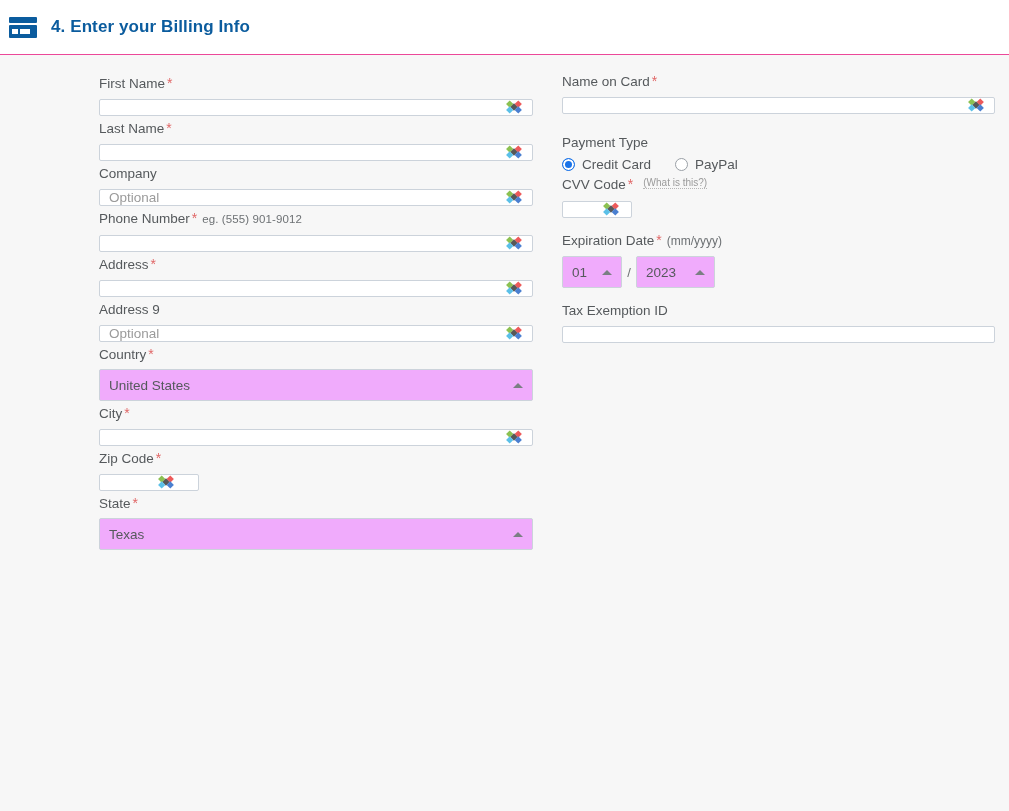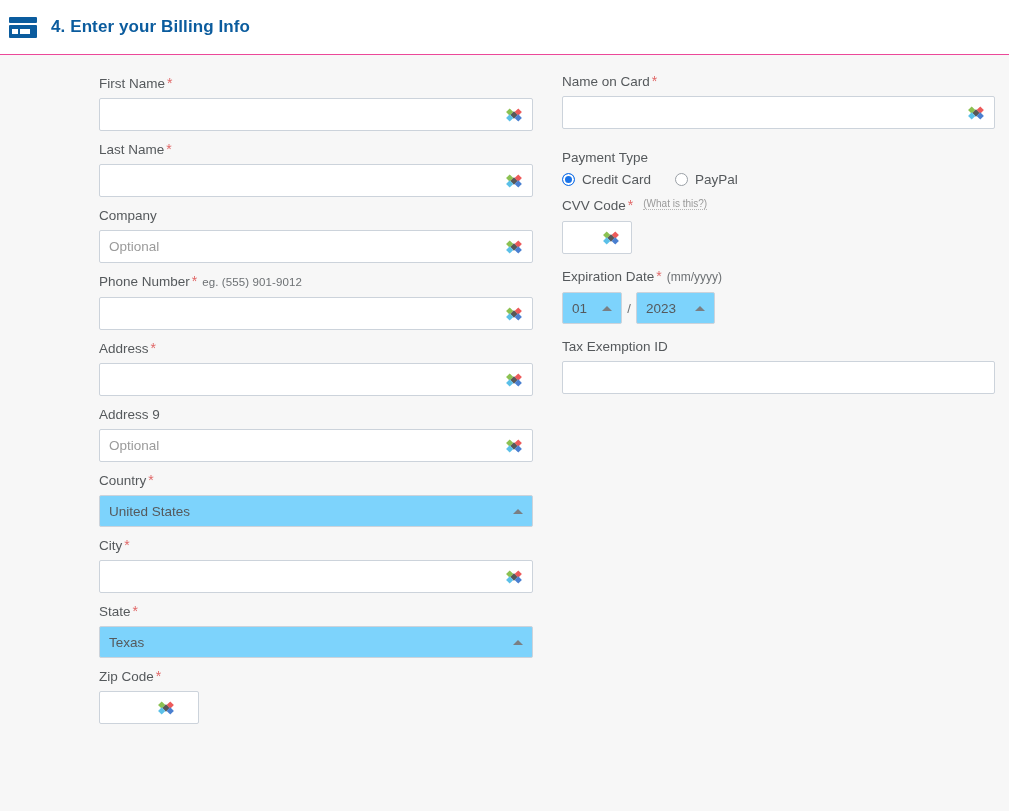--- a/index.html
+++ b/index.html
@@ -59,21 +59,21 @@
   
   .form-body {
     position: relative;
     width: 1009px;
     height: 756px;
     background: #f7f7f7;
   }
   .col-left  { position: absolute; left: 99px;  top: 0; width: 434px; }
   .col-right { position: absolute; left: 562px; top: 0; width: 433px; }
 
-  .field { margin-bottom: 10px; }
+  .field { margin-bottom: 4px; }
   .field.first { margin-top: 20px; }
 
   .lbl {
     display: block;
     font-size: 13.5px;
     color: #55595c;
     line-height: 17px;
     margin-bottom: 6px;
     white-space: nowrap;
   }
@@ -96,21 +96,21 @@
     border-bottom: 1px dotted #b5b5b5;
     cursor: pointer;
     position: relative;
     top: -3px;
   }
 
   
   .inp-wrap { position: relative; }
   .inp {
     width: 100%;
-    height: 33px;
+    height: 17px;
     background: #ffffff;
     border: 1px solid #ccd3db;
     border-radius: 2px;
     font-size: 13.5px;
     color: #55595c;
     padding: 0 30px 0 9px;
     font-family: "Liberation Sans", sans-serif;
     outline: none;
   }
   .inp::placeholder { color: #9b9b9b; }
@@ -124,21 +124,21 @@
     right: 8px; top: 50%;
     transform: translateY(-50%);
     width: 19px; height: 19px;
     pointer-events: auto;
     cursor: pointer;
   }
   .autofill-icon.zip { right: 22px; }
   .autofill-icon.cvv { right: 10px; }
   .sel {
     height: 32px;
-    background: #7dd3fc;
+    background: #f0abfc;
     border: 1px solid #ccd3db;
     border-radius: 2px;
     font-size: 13.5px;
     color: #55595c;
     display: flex;
     align-items: center;
     padding: 0 26px 0 9px;
     cursor: pointer;
     position: relative;
     white-space: nowrap;
@@ -322,41 +322,41 @@
           <rect x="10.2" y="4.2" width="5.4" height="5.4" transform="rotate(45 12.9 6.9)" fill="#ed5a5a"></rect>
           <rect x="5.7" y="7.3" width="5.4" height="5.4" transform="rotate(45 8.4 10)" fill="#575757"></rect>
           <rect x="1.2" y="10.4" width="5.4" height="5.4" transform="rotate(45 3.9 13.1)" fill="#5bc0e8"></rect>
           <rect x="10.2" y="10.4" width="5.4" height="5.4" transform="rotate(45 12.9 13.1)" fill="#4a7fd0"></rect>
         </svg>
       </div>
     </div>
 
     <div class="field">
       <span class="lbl">
+        <span>Zip Code</span><span class="req">*</span>
+      </span>
+      <div class="inp-wrap" style="width:100px;">
+        <input class="inp narrow-zip" type="text" value="" style="">
+        <svg class="autofill-icon zip" viewBox="0 0 20 20">
+          <rect x="1.2" y="4.2" width="5.4" height="5.4" transform="rotate(45 3.9 6.9)" fill="#8cc152"></rect>
+          <rect x="10.2" y="4.2" width="5.4" height="5.4" transform="rotate(45 12.9 6.9)" fill="#ed5a5a"></rect>
+          <rect x="5.7" y="7.3" width="5.4" height="5.4" transform="rotate(45 8.4 10)" fill="#575757"></rect>
+          <rect x="1.2" y="10.4" width="5.4" height="5.4" transform="rotate(45 3.9 13.1)" fill="#5bc0e8"></rect>
+          <rect x="10.2" y="10.4" width="5.4" height="5.4" transform="rotate(45 12.9 13.1)" fill="#4a7fd0"></rect>
+        </svg>
+      </div>
+    </div>
+
+    <div class="field">
+      <span class="lbl">
         <span>State</span><span class="req">*</span>
       </span>
       <div class="sel full">
         <span>Texas</span>
         <span class="caret-up"></span>
-      </div>
-    </div>
-
-    <div class="field">
-      <span class="lbl">
-        <span>Zip Code</span><span class="req">*</span>
-      </span>
-      <div class="inp-wrap" style="width:100px;">
-        <input class="inp narrow-zip" type="text" value="" style="">
-        <svg class="autofill-icon zip" viewBox="0 0 20 20">
-          <rect x="1.2" y="4.2" width="5.4" height="5.4" transform="rotate(45 3.9 6.9)" fill="#8cc152"></rect>
-          <rect x="10.2" y="4.2" width="5.4" height="5.4" transform="rotate(45 12.9 6.9)" fill="#ed5a5a"></rect>
-          <rect x="5.7" y="7.3" width="5.4" height="5.4" transform="rotate(45 8.4 10)" fill="#575757"></rect>
-          <rect x="1.2" y="10.4" width="5.4" height="5.4" transform="rotate(45 3.9 13.1)" fill="#5bc0e8"></rect>
-          <rect x="10.2" y="10.4" width="5.4" height="5.4" transform="rotate(45 12.9 13.1)" fill="#4a7fd0"></rect>
-        </svg>
       </div>
     </div>
 
   </div>
 
   <div class="col-right">
 
     <div class="field" style="margin-top:18px;">
       <span class="lbl">
         <span>Name on Card</span><span class="req">*</span>

